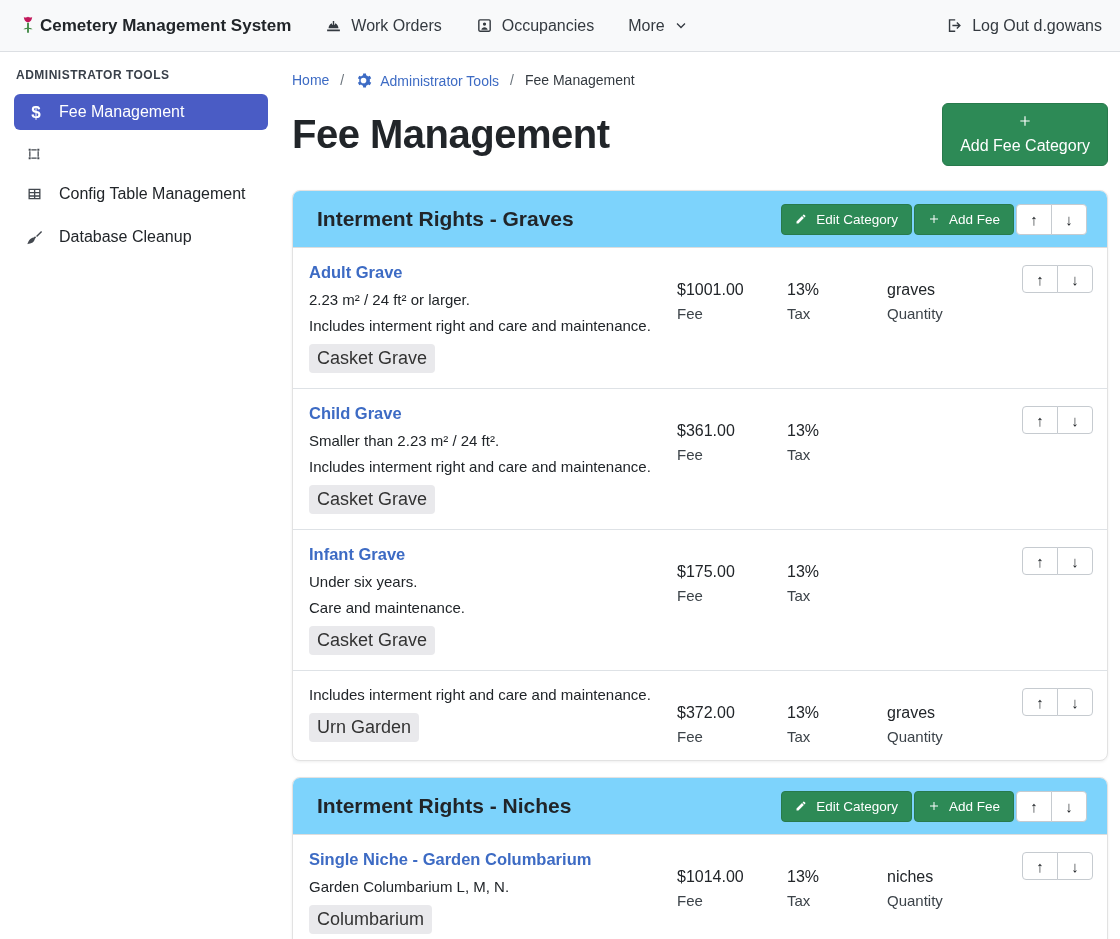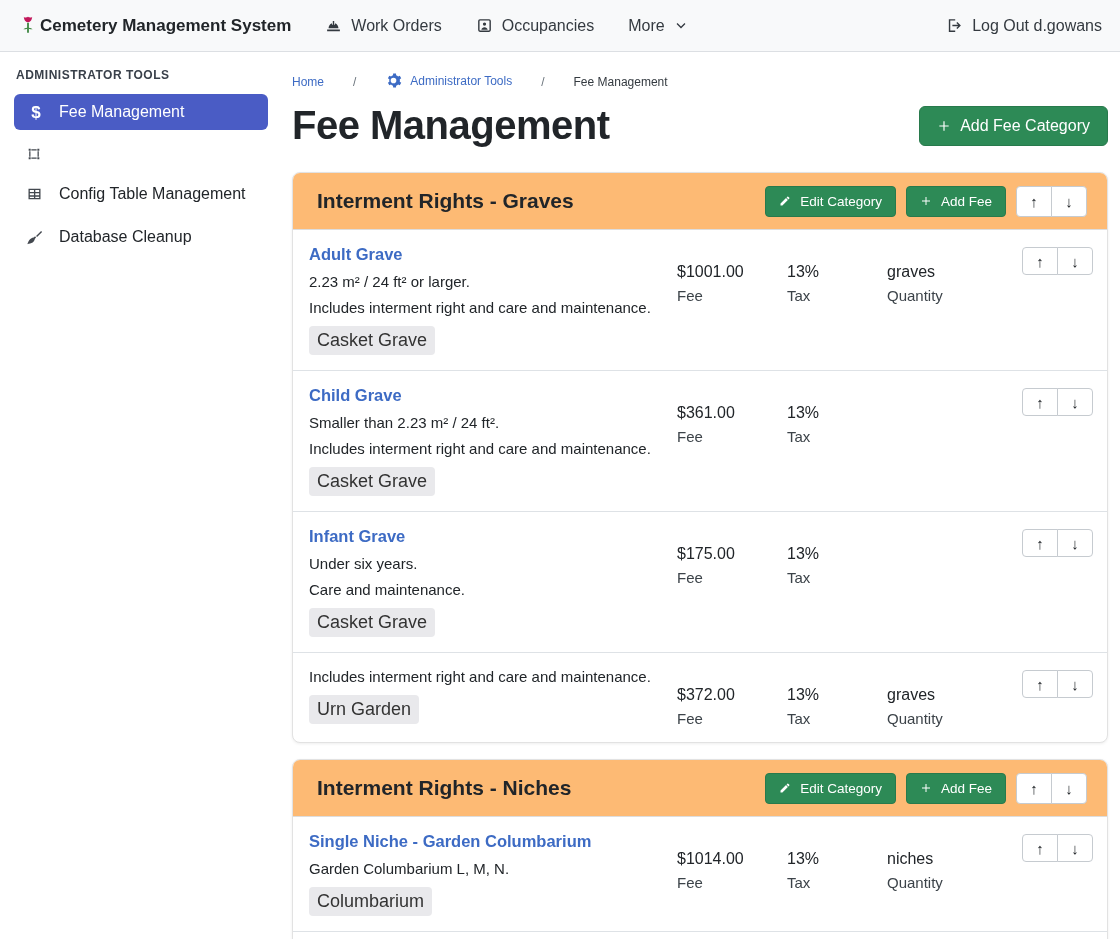--- a/index.html
+++ b/index.html
@@ -49,46 +49,46 @@
     cursor: pointer; margin-bottom: 6px;
   }
   .side-item .icn { width: 20px; flex-shrink: 0; margin-top: 2px; color: #43484f; text-align: center; }
   .side-item.active { background: #4a5cc5; color: #ffffff; }
   .side-item.active .icn { color: #ffffff; }
   .dollar-glyph { font-weight: 700; font-size: 17px; line-height: 1; display: block; text-align: center; }
 
   
   .main { flex: 1; padding: 20px 12px 0 12px; min-width: 0; }
 
-  .breadcrumb { display: flex; align-items: flex-end; gap: 29px; font-size: 12px; color: #495057; }
+  .breadcrumb { display: flex; align-items: flex-start; gap: 11px; font-size: 14px; color: #495057; }
   .crumb-link { color: #3d6bc4; text-decoration: none; display: flex; align-items: center; gap: 8px; cursor: pointer; }
   .crumb-sep { color: #6c757d; }
   .crumb-current { color: #343a40; }
 
   .page-head { display: flex; justify-content: space-between; align-items: center; margin: 14px 0 24px 0; }
   .page-title { font-size: 40px; font-weight: 600; color: #212529; letter-spacing: -0.5px; }
 
   .btn-green {
     background: #2d8a56; color: #ffffff;
     border: 1px solid #287a4c; border-radius: 6px;
     display: inline-flex; align-items: center; gap: 9px;
     cursor: pointer; font-family: inherit;
   }
-  .btn-lg { padding: 10px 17px; font-size: 16px; }
+  .btn-lg { padding: 10px 17px; font-size: 16px; flex-direction: column; }
   .btn-sm { padding: 7px 13px; font-size: 13.5px; border-radius: 4px; }
 
   
   .card {
     border: 1px solid #e2e2e2; border-radius: 8px;
     box-shadow: 0 1px 3px rgba(0,0,0,.07);
     margin-bottom: 16px; overflow: hidden; background: #fff;
   }
   .card-header {
-    background: #fdba74; border-bottom: 1px solid #dddddd;
-    display: flex; align-items: center; gap: 10px;
+    background: #7dd3fc; border-bottom: 1px solid #dddddd;
+    display: flex; align-items: center; gap: 2px;
     padding: 13px 20px 13px 24px; height: 57px;
   }
   .card-title { font-size: 21px; font-weight: 600; color: #212529; flex: 1; }
 
   .arrow-btn {
     width: 36px; height: 31px;
     background: #ffffff; border: 1px solid #c6cbd0; border-radius: 4px;
     font-size: 15px; color: #212529;
     display: inline-flex; align-items: center; justify-content: center;
     cursor: pointer; font-family: inherit;

